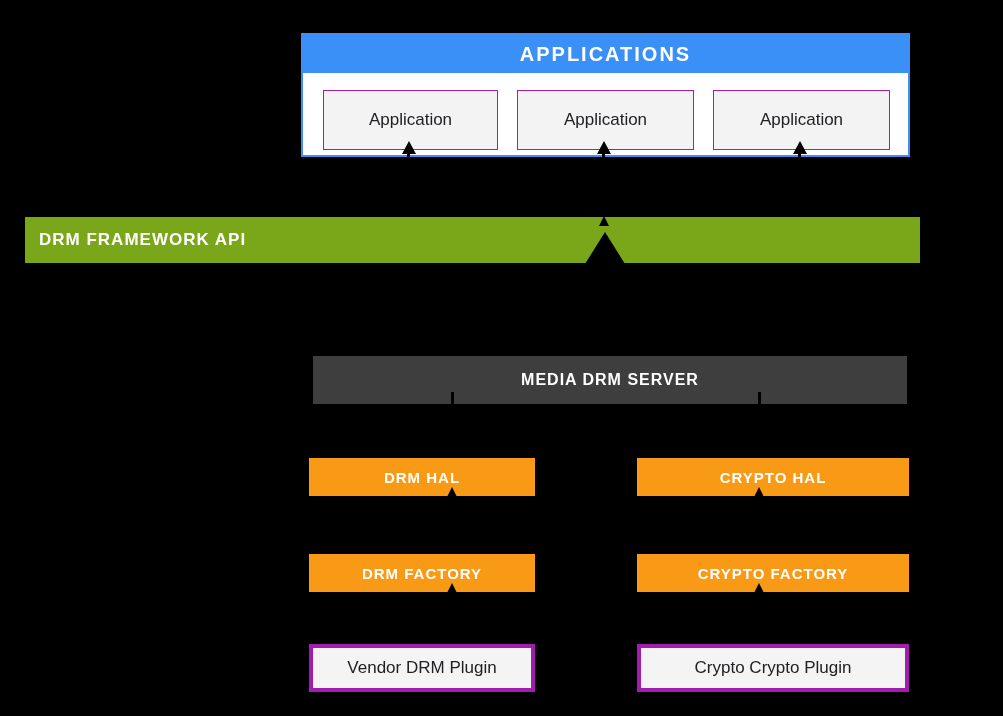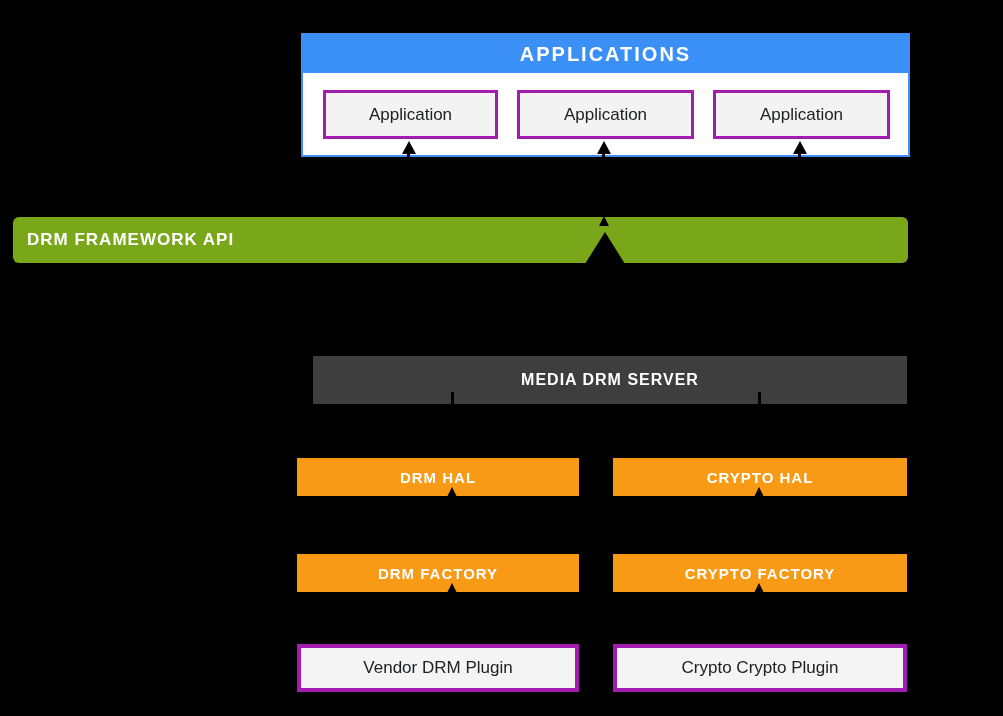--- a/index.html
+++ b/index.html
@@ -6,46 +6,46 @@
   body{font-family:"Liberation Sans","DejaVu Sans",sans-serif;}
   .canvas{position:relative;width:1003px;height:716px;background:var(--color-background,#000);overflow:hidden;padding-left:28px;}
 
   
   .app-container{position:absolute;left:301px;top:33px;width:609px;height:124px;
     background:#fff;border:2px solid var(--color-container-border,#3f8df6);box-sizing:border-box;}
   .app-header{position:absolute;left:0;top:0;right:0;height:38px;
     background:var(--color-applications-blue,#3b90f7);color:#fff;
     font-size:20px;font-weight:bold;letter-spacing:2px;
     display:flex;align-items:center;justify-content:center;}
-  .app-box{position:absolute;top:90px;height:49px;box-sizing:border-box;
-    background:var(--color-light-box,#f3f3f3);border:3px solid #a21caf;color:#202124;
+  .app-box{position:absolute;top:90px;height:60px;box-sizing:border-box;
+    background:var(--color-light-box,#f3f3f3);border:1px solid #a21caf;color:#202124;
     font-size:17px;display:flex;align-items:center;justify-content:center;}
   .app-1{left:323px;width:175px;}
   .app-2{left:517px;width:177px;}
   .app-3{left:713px;width:177px;}
 
   
-  .green-bar{position:absolute;left:13px;top:217px;width:895px;height:46px;
+  .green-bar{position:absolute;left:25px;top:217px;width:895px;height:46px;
     background:var(--color-framework-green,#7aa719);color:#fff;
     font-size:17px;font-weight:600;letter-spacing:1px;
-    display:flex;align-items:center;padding-left:14px;box-sizing:border-box;border-radius:6px;}
+    display:flex;align-items:center;padding-left:14px;box-sizing:border-box;}
 
   
   .media-bar{position:absolute;left:313px;top:356px;width:594px;height:48px;
     background:var(--color-server-gray,#3e3e3e);color:#fff;
     font-size:16px;font-weight:bold;letter-spacing:1px;
     display:flex;align-items:center;justify-content:center;}
 
   
   .node{position:absolute;display:flex;align-items:center;justify-content:center;box-sizing:border-box;}
   .orange{background:var(--color-hal-orange,#f99a16);color:#fff;
     font-size:15px;font-weight:bold;letter-spacing:1px;height:38px;}
   .vendor{background:#f4f4f4;border:4px solid #a21caf;color:#202124;font-size:17px;height:48px;}
-  .col-l{left:297px;width:282px;}
-  .col-r{left:613px;width:294px;}
+  .col-l{left:309px;width:226px;}
+  .col-r{left:637px;width:272px;}
   .row-hal{top:458px;}
   .row-factory{top:554px;}
   .row-vendor{top:644px;}
 
   
   .shaft{position:absolute;width:3px;background:var(--color-arrow,#000);}
   .tri{position:absolute;width:0;height:0;}
   .tri-up{border-left:7px solid transparent;border-right:7px solid transparent;
     border-bottom:13px solid var(--color-arrow,#000);}
   .tri-up-sm{border-left:5px solid transparent;border-right:5px solid transparent;

